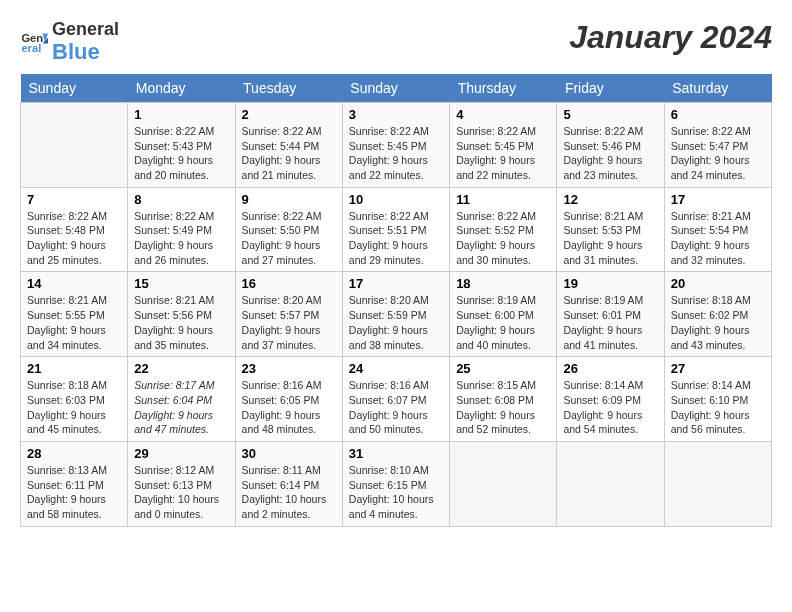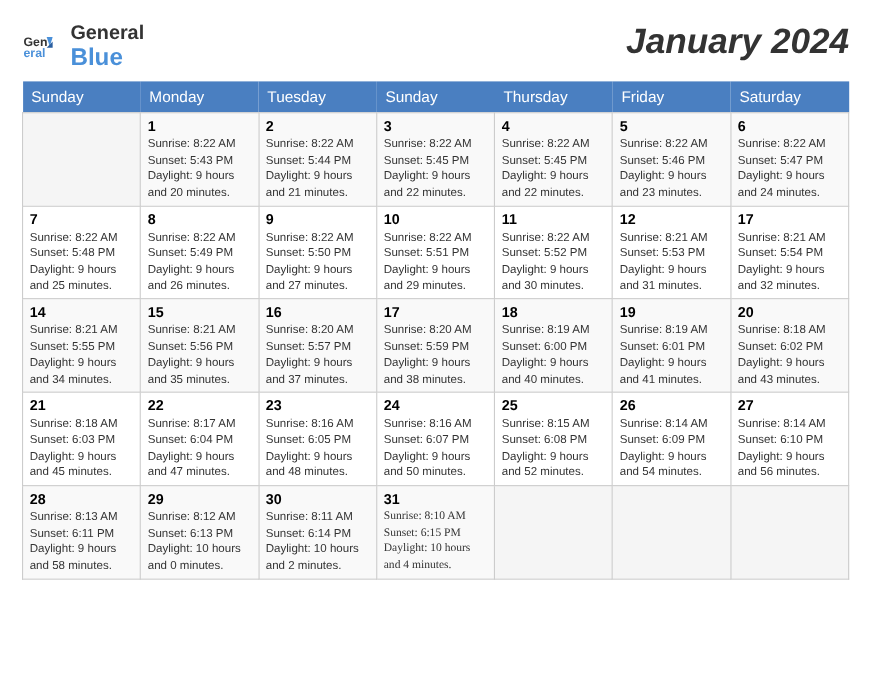--- a/index.html
+++ b/index.html
@@ -12,21 +12,21 @@
     }
     .header-section {
       display: flex;
       justify-content: space-between;
       align-items: flex-start;
       margin-bottom: 10px;
     }
     .logo {
       display: flex;
       align-items: center;
-      gap: 16px;
+      gap: 4px;
     }
     .logo-icon {
       width: 28px;
       height: 28px;
     }
     .title-section {
       text-align: center;
       font-style: italic;
     }
     .month-title {
@@ -265,21 +265,21 @@
       <tr>
         <td>
           <span class="day-number">21</span>
           <div class="day-info" style="white-space: pre-line;">Sunrise: 8:18 AM
 Sunset: 6:03 PM
 Daylight: 9 hours
 and 45 minutes.</div>
         </td>
         <td>
           <span class="day-number">22</span>
-          <div class="day-info" style="white-space: pre-line;">Sunrise: 8:17 AM
+          <div class="day-info" style="white-space: pre-line; font-style: italic;">Sunrise: 8:17 AM
 Sunset: 6:04 PM
 Daylight: 9 hours
 and 47 minutes.</div>
         </td>
         <td>
           <span class="day-number">23</span>
           <div class="day-info" style="white-space: pre-line;">Sunrise: 8:16 AM
 Sunset: 6:05 PM
 Daylight: 9 hours
 and 48 minutes.</div>
@@ -330,21 +330,21 @@
         </td>
         <td>
           <span class="day-number">30</span>
           <div class="day-info" style="white-space: pre-line;">Sunrise: 8:11 AM
 Sunset: 6:14 PM
 Daylight: 10 hours
 and 2 minutes.</div>
         </td>
         <td>
           <span class="day-number">31</span>
-          <div class="day-info" style="white-space: pre-line; font-family: Liberation Serif, serif;">Sunrise: 8:10 AM
+          <div class="day-info" style="white-space: pre-line;">Sunrise: 8:10 AM
 Sunset: 6:15 PM
 Daylight: 10 hours
 and 4 minutes.</div>
         </td>
         <td class="empty-cell"></td>
         <td class="empty-cell"></td>
         <td class="empty-cell"></td>
       </tr>
     </tbody>
 </table>

